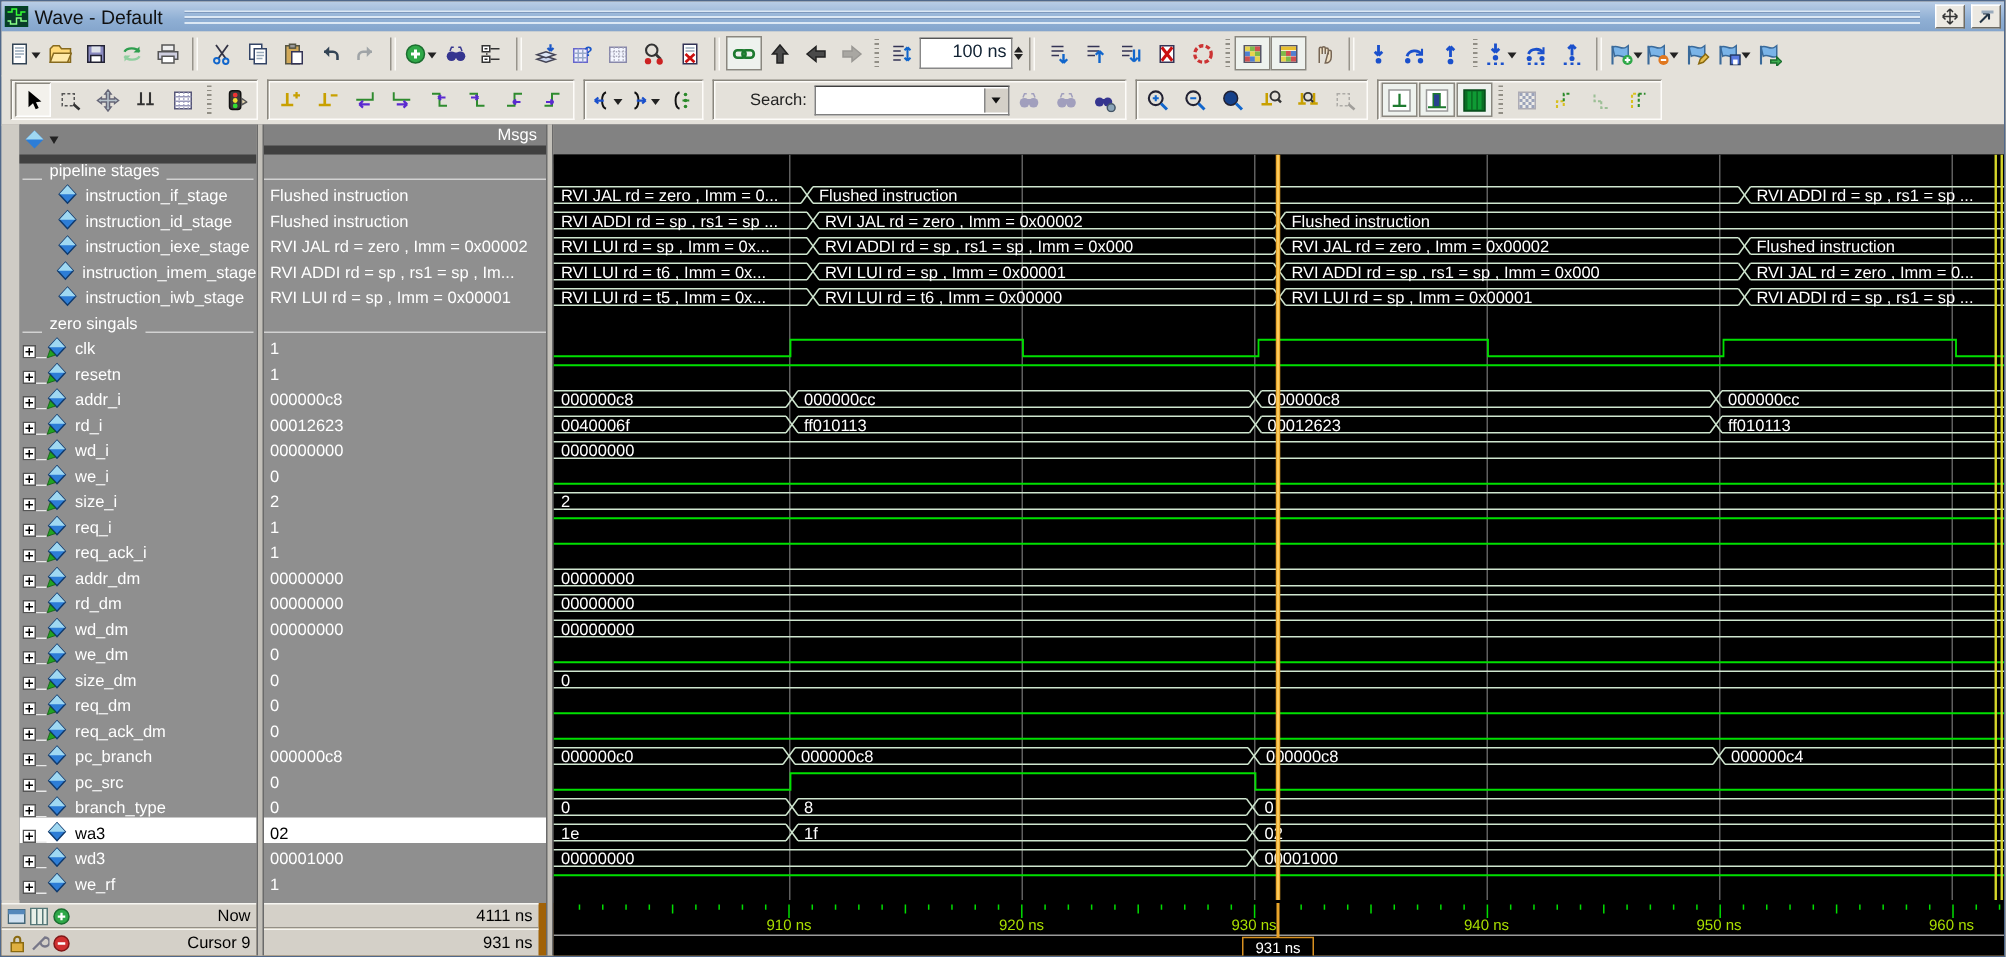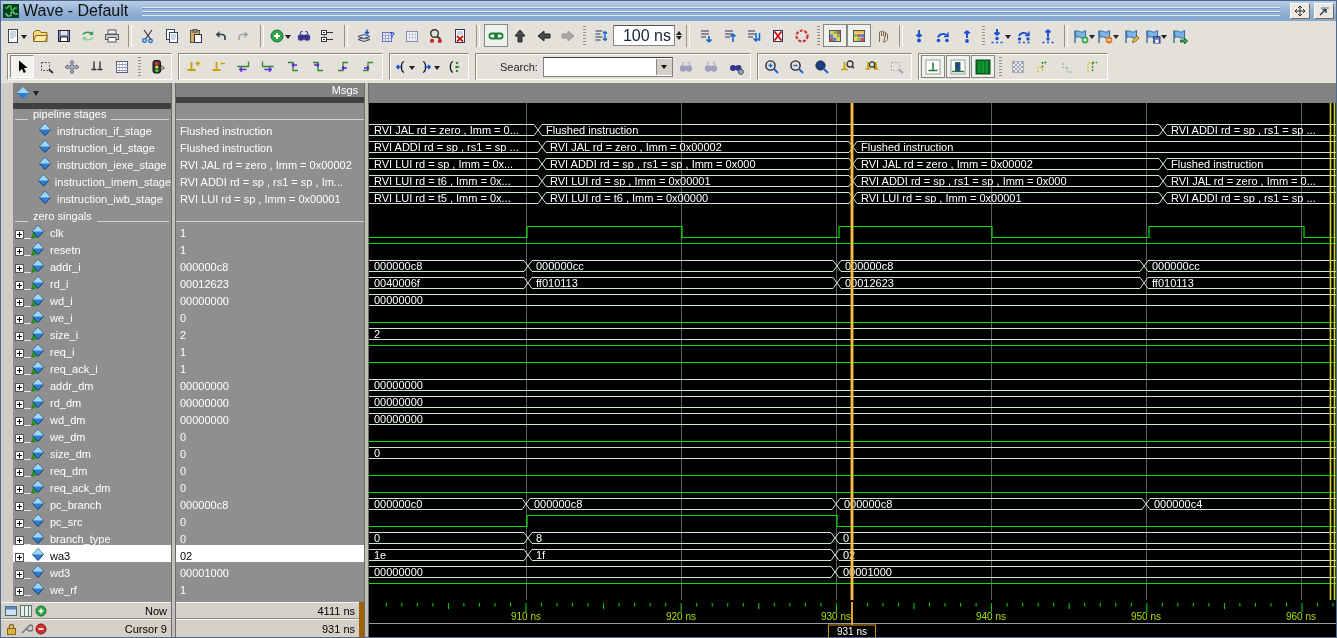--- a/index.html
+++ b/index.html
@@ -3,21 +3,21 @@
 <meta charset="utf-8">
 <style>
   html,body{margin:0;padding:0;background:#c8c8c8}
   .w{position:relative;width:1337px;height:638px;background:#d4d0c8;
      font-family:"Liberation Sans",sans-serif;font-size:11px;overflow:hidden;
      border:1px solid #50688a;box-sizing:border-box}
   
   .tbar{position:absolute;left:0;top:0;right:0;height:20px;display:flex;align-items:center;
         background:linear-gradient(#b9cde6,#8fafd4 60%,#84a5cc);padding:0 2px;gap:4px}
   .appicon{width:16px;height:16px;display:inline-block}
-  .ttext{font-size:16px;color:#111;white-space:nowrap;padding-right:4px}
+  .ttext{font-size:13px;color:#111;white-space:nowrap;padding-right:4px}
   .tgroove{flex:1;height:9px;margin:0 6px;
      background:repeating-linear-gradient(180deg,#dce8f4 0 1px,#7e99bd 1px 2px,rgba(0,0,0,0) 2px 4px)}
   .tbtn{width:20px;height:16px;background:#ece9e2;border:1px solid #fff;border-right-color:#6f6c64;
         border-bottom-color:#6f6c64;display:flex;align-items:center;justify-content:center;padding:0}
   
   .tb{position:absolute;left:0;right:0;display:flex;align-items:center;background:#e4e1da;
       border-bottom:1px solid #a9a69d;padding:0 3px}
   .tb1{top:20px;height:29px}
   .tb2{top:49px;height:33px}
   .btn{width:24px;height:23px;display:flex;align-items:center;justify-content:center;
@@ -25,21 +25,21 @@
   .btn.pressed{background:#f3f1ec;border:1px solid #8a877f;border-right-color:#fff;border-bottom-color:#fff}
   .btn.boxed{border:1px solid #8a877f;background:#eef2ee}
   .btn.dis{opacity:.38}
   .caret{width:0;height:0;border:3px solid rgba(0,0,0,0);border-top:4px solid #222;margin:6px 0 0 0}
   .sep{width:2px;height:22px;border-left:1px solid #97948b;border-right:1px solid #fcfbf8;margin:0 4px}
   .dot{width:3px;height:20px;margin:0 3px;
        background:repeating-linear-gradient(180deg,#918e85 0 1px,rgba(0,0,0,0) 1px 3px)}
   .grp{display:flex;align-items:center;border:1px solid #8a877f;border-right-color:#fdfcf9;
        border-bottom-color:#fdfcf9;box-shadow:inset 1px 1px 0 #fdfcf9;padding:1px 2px;margin:0 3px;gap:1px}
   .timefield{width:54px;height:17px;background:#fff;border:1px solid #888;border-top-color:#555;
-       text-align:right;padding:1px 3px;color:#123;font-size:16px}
+       text-align:right;padding:1px 3px;color:#123;font-size:12px}
   .spin{display:flex;flex-direction:column;gap:1px;margin-left:1px}
   .spin b{width:0;height:0;border:3px solid rgba(0,0,0,0);display:block}
   .spin .up{border-bottom:4px solid #222}
   .spin .dn{border-top:4px solid #222}
   .slabel-t{color:#222;margin:0 4px 0 22px}
   .combo{width:128px;height:18px;background:#fff;border:1px solid #808080;border-top-color:#404040;
          display:flex;align-items:center}
   .combo .cv{flex:1;padding:0 3px;color:#000}
   .combo .dd{width:15px;height:16px;background:#d4d0c8;border-left:1px solid #888;
              display:flex;align-items:center;justify-content:center}

